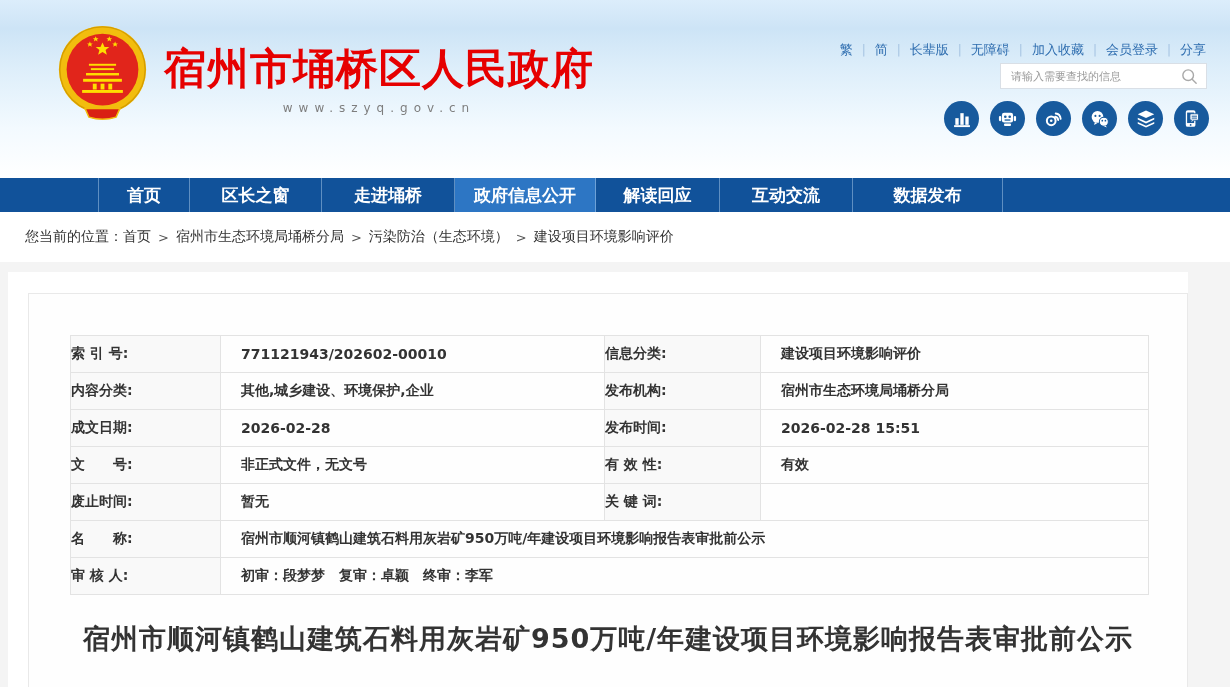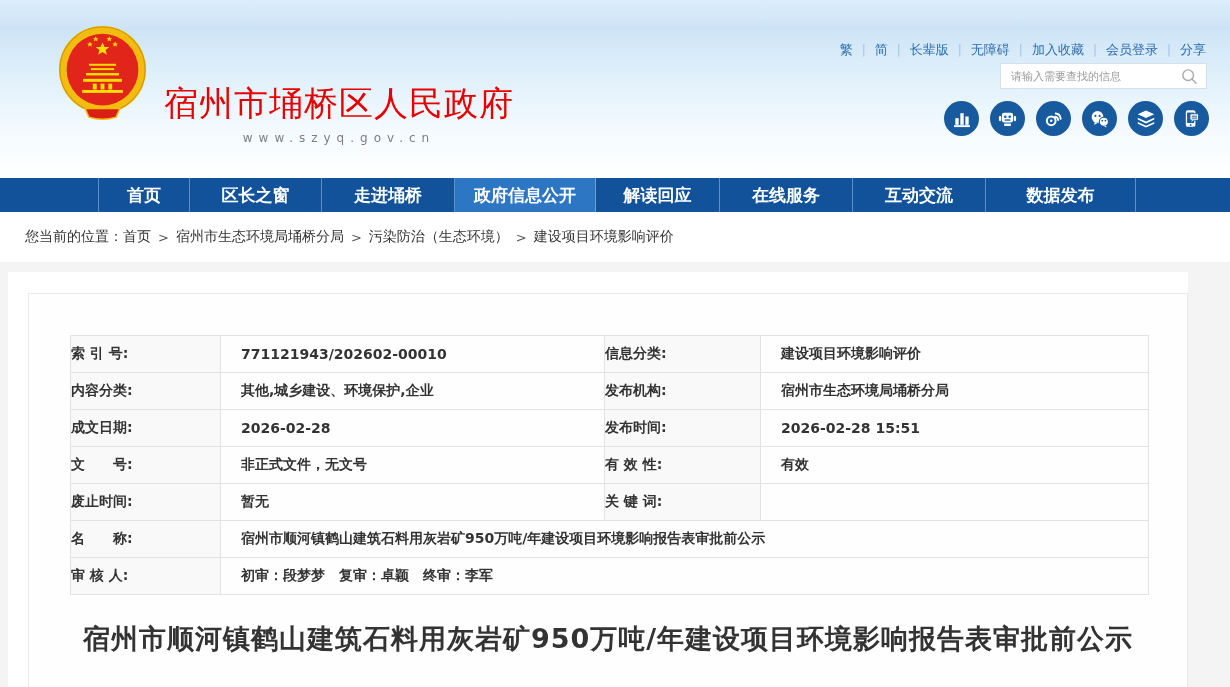--- a/index.html
+++ b/index.html
@@ -5,21 +5,21 @@
   * { margin:0; padding:0; box-sizing:border-box; }
   html,body { width:1230px; height:687px; overflow:hidden; }
   body { font-family:"DejaVu Sans","Liberation Sans",sans-serif; background:#f4f4f4; }
   .page { position:relative; width:1230px; height:687px; overflow:hidden; }
 
   
   .site-header { position:absolute; top:0; left:0; width:1230px; height:178px;
     background:linear-gradient(180deg,#dcedfb 0%,#cde4f6 16%,#ddeefa 38%,#f3faff 72%,#ffffff 100%); }
   .brand { position:absolute; left:54px; top:25px; display:flex; align-items:flex-start; gap:13px; cursor:pointer; }
   .brand-text { display:flex; flex-direction:column; align-items:center; padding-top:16px; }
-  .site-title { font-size:34px; font-weight:normal; color:#e60000; letter-spacing:1px; white-space:nowrap;margin-top:40px; }
+  .site-title { font-size:42px; font-weight:bold; color:#e60000; letter-spacing:1px; white-space:nowrap; }
   .site-url { font-size:12px; color:#7e7e7e; letter-spacing:6px; margin-top:4px; }
 
   .utility { position:absolute; top:41px; right:24px; display:flex; align-items:center; }
   .utility a { color:#2e6daf; font-size:13px; text-decoration:none; cursor:pointer; white-space:nowrap; }
   .utility .sep { color:#a5c3e2; font-size:12px; margin:0 9px; }
 
   .searchbox { position:absolute; top:63px; right:23px; width:207px; height:26px; background:#fff;
     border:1px solid #d9dfe6; display:flex; align-items:center; padding:0 7px 0 10px; }
   .searchbox input { flex:1; border:none; outline:none; background:transparent; font-size:11px; color:#666;
     font-family:"DejaVu Sans","Liberation Sans",sans-serif; min-width:0; }
@@ -179,21 +179,20 @@
         </span>
       </div>
   </div>
 
   <div class="main-nav" id="mainnav">
       <div class="tab" style="width: 92px;">首页</div>
       <div class="tab" style="width: 132px;">区长之窗</div>
       <div class="tab" style="width: 133px;">走进埇桥</div>
       <div class="tab active" style="width: 141px;">政府信息公开</div>
       <div class="tab" style="width: 124px;">解读回应</div>
-      <div class="tab" style="width: 133px;">在线服务</div>
       <div class="tab" style="width: 133px;">互动交流</div>
       <div class="tab" style="width: 150px;">数据发布</div>
     </div>
 
   <div class="breadcrumb" id="breadcrumb">
       <span>您当前的位置：</span>
       <a class="crumb">首页</a>
       <span class="bsep">&gt;</span>
       <a class="crumb">宿州市生态环境局埇桥分局</a>
       <span class="bsep">&gt;</span>

